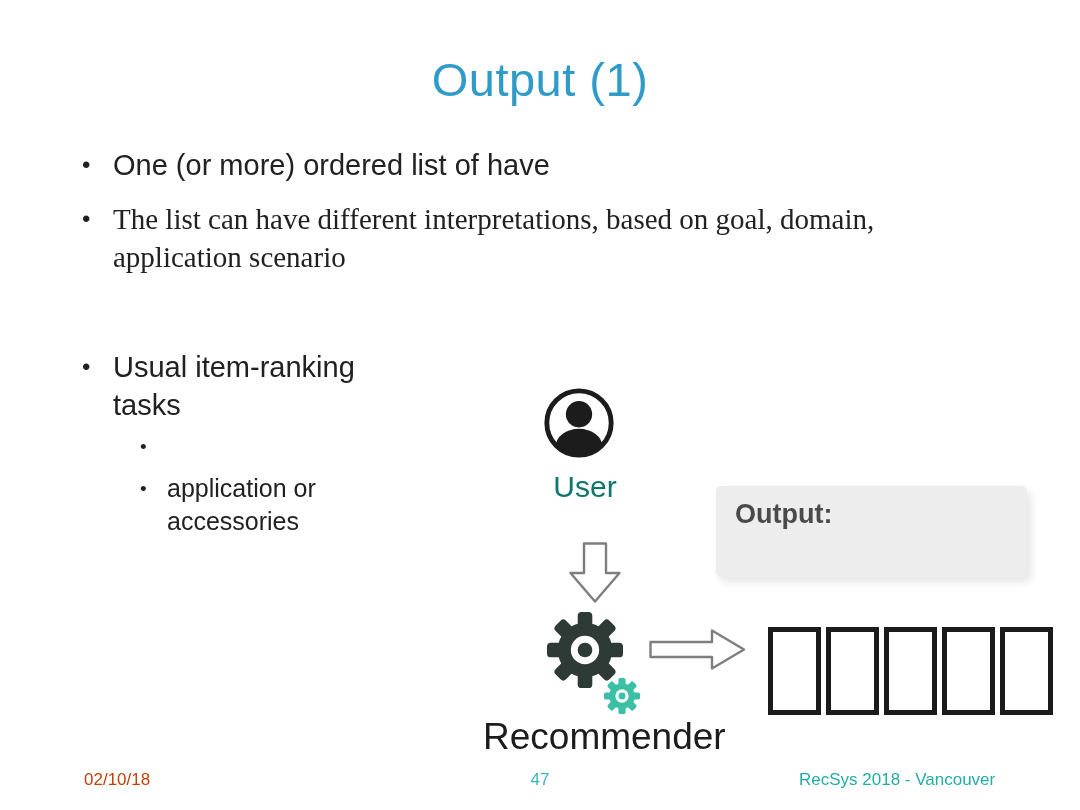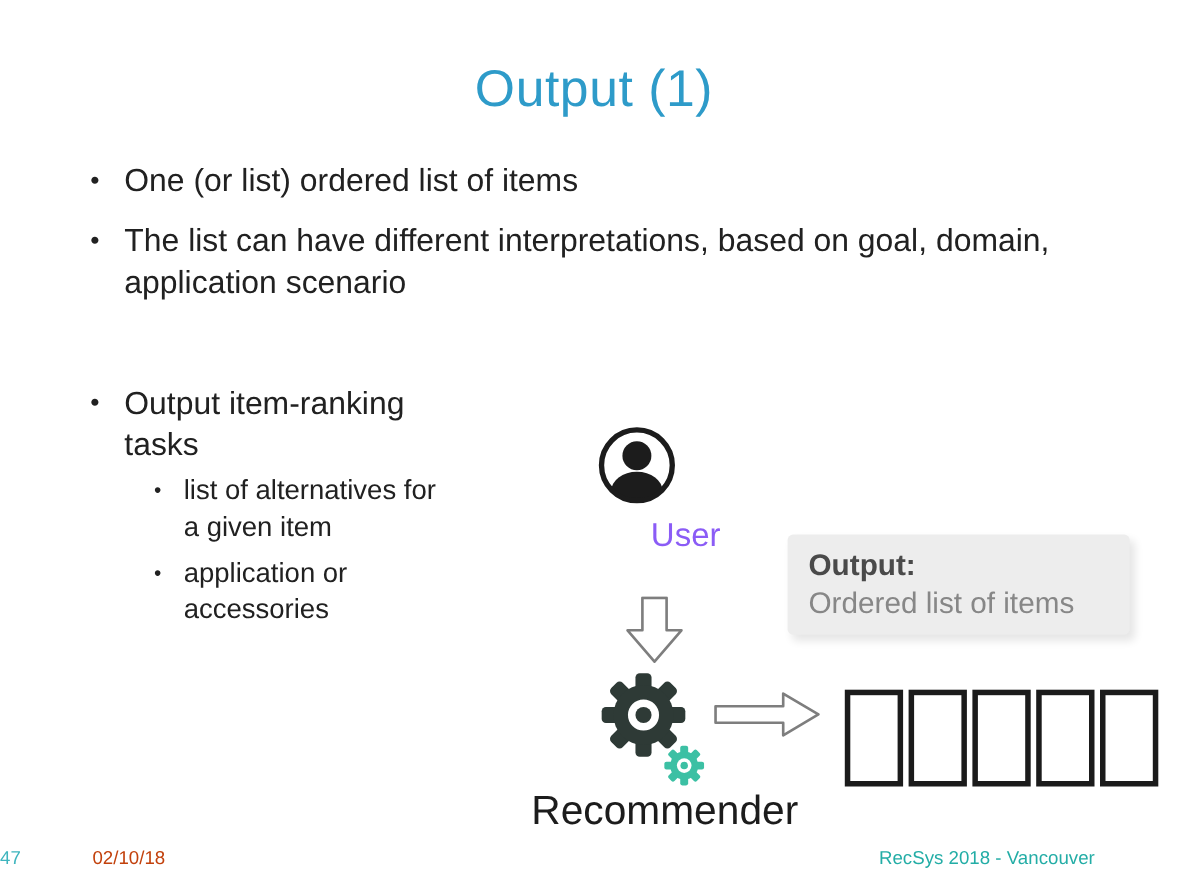--- a/index.html
+++ b/index.html
@@ -11,78 +11,77 @@
   .title{
     position:absolute;top:52px;left:0;width:100%;text-align:center;
     font-size:47px;font-weight:300;letter-spacing:0.5px;color:#2E9BC9;
   }
   
   .bullets{position:absolute;left:82px;top:146px;width:900px;}
   .b-item{display:flex;font-size:29px;line-height:38px;color:#212121;}
   .b-item .dot{width:31px;flex:0 0 31px;font-size:24px;line-height:38px;}
   .b1{margin-bottom:16px;}
   .b2{margin-bottom:0;}
-  .b2 .txt{max-width:845px;}
+  .b2 .txt{max-width:845px;font-family:Liberation Serif, serif;}
   .b3{margin-top:72px;}
   .b3 .txt{max-width:292px;}
   .subbullets{position:absolute;left:140px;top:430px;}
   .sb-item{display:flex;font-size:25px;line-height:33px;color:#212121;margin-bottom:9px;}
   .sb-item .dot{width:27px;flex:0 0 27px;font-size:19px;line-height:33px;}
   .sb-item .txt{max-width:242px;}
   
   .user-icon{position:absolute;left:540px;top:384px;width:78px;height:78px;}
-  .user-label{position:absolute;left:515px;top:470px;width:140px;text-align:right;
-    font-size:30px;color:#8b5cf6;}
+  .user-label{position:absolute;left:515px;top:470px;width:140px;text-align:center;
+    font-size:30px;color:#0f766e;}
   .down-arrow{position:absolute;left:569px;top:542px;width:52px;height:61px;}
   .gear-big{position:absolute;left:546px;top:611px;width:78px;height:78px;}
   .gear-small{position:absolute;left:603px;top:677px;width:38px;height:38px;}
   .recommender-label{position:absolute;left:483px;top:716px;font-size:37px;color:#1c1c1c;text-align:center;}
   .right-arrow{position:absolute;left:649px;top:629px;width:97px;height:41px;}
   
   .callout{
     position:absolute;left:716px;top:486px;width:311px;height:91px;background:#EDEDED;
     border-radius:5px;box-shadow:4px 5px 8px rgba(0,0,0,0.10);padding:12px 0 0 19px;
     box-sizing:border-box;
   }
   .callout .c-title{font-size:27px;font-weight:bold;color:#4a4a4a;line-height:33px;}
   .callout .c-body{font-size:27px;color:#878787;line-height:34px;}
   
   .items-row{position:absolute;left:768px;top:627px;display:flex;gap:5px;}
   .item-box{width:53px;height:88px;border:5px solid #1b1b1b;background:#ffffff;box-sizing:border-box;}
   
   .footer-date{position:absolute;left:84px;top:770px;font-size:17px;color:#c2410c;}
-  .footer-page{position:absolute;left:0;top:770px;width:100%;text-align:left;font-size:17px;color:#3FB5BE;}
+  .footer-page{position:absolute;left:0;top:770px;width:100%;text-align:center;font-size:17px;color:#3FB5BE;}
   .footer-venue{position:absolute;left:799px;top:770px;font-size:17px;color:#23ADA6;text-align:right;}
 </style>
 </head>
 <body>
 
 <div class="slide">
 
   <div class="title">Output (1)</div>
 
   <div class="bullets">
     <div class="b-item b1">
       <span class="dot">•</span>
-      <span class="txt">One (or list) ordered list of items</span>
+      <span class="txt">One (or more) ordered list of have</span>
     </div>
     <div class="b-item b2">
       <span class="dot">•</span>
       <span class="txt">The list can have different interpretations, based on goal, domain, application scenario</span>
     </div>
     <div class="b-item b3">
       <span class="dot">•</span>
-      <span class="txt">Output item-ranking tasks</span>
+      <span class="txt">Usual item-ranking tasks</span>
     </div>
   </div>
 
   <div class="subbullets">
     <div class="sb-item">
       <span class="dot">•</span>
-      <span class="txt">list of alternatives for a given item</span>
     </div>
     <div class="sb-item">
       <span class="dot">•</span>
       <span class="txt">application or accessories</span>
     </div>
   </div>
 
   <svg class="user-icon" viewBox="0 0 80 80">
     <clipPath id="uclip">
         <circle cx="40" cy="40" r="33"></circle>
@@ -123,21 +122,20 @@
     <circle cx="20" cy="20" r="3.6" fill="#3CC0A4"></circle>
   </svg>
   <div class="recommender-label">Recommender</div>
 
   <svg class="right-arrow" viewBox="0 0 97 41">
     <polygon points="1.5,13 63,13 63,1.5 95,20.5 63,39.5 63,28 1.5,28" fill="#ffffff" stroke="#7e7e7e" stroke-width="2.4" stroke-linejoin="round"></polygon>
   </svg>
 
   <div class="callout">
     <div class="c-title">Output:</div>
-    <div class="c-body">Ordered list of items</div>
   </div>
 
   <div class="items-row">
     <div class="item-box"></div>
     <div class="item-box"></div>
     <div class="item-box"></div>
     <div class="item-box"></div>
     <div class="item-box"></div>
   </div>
 

